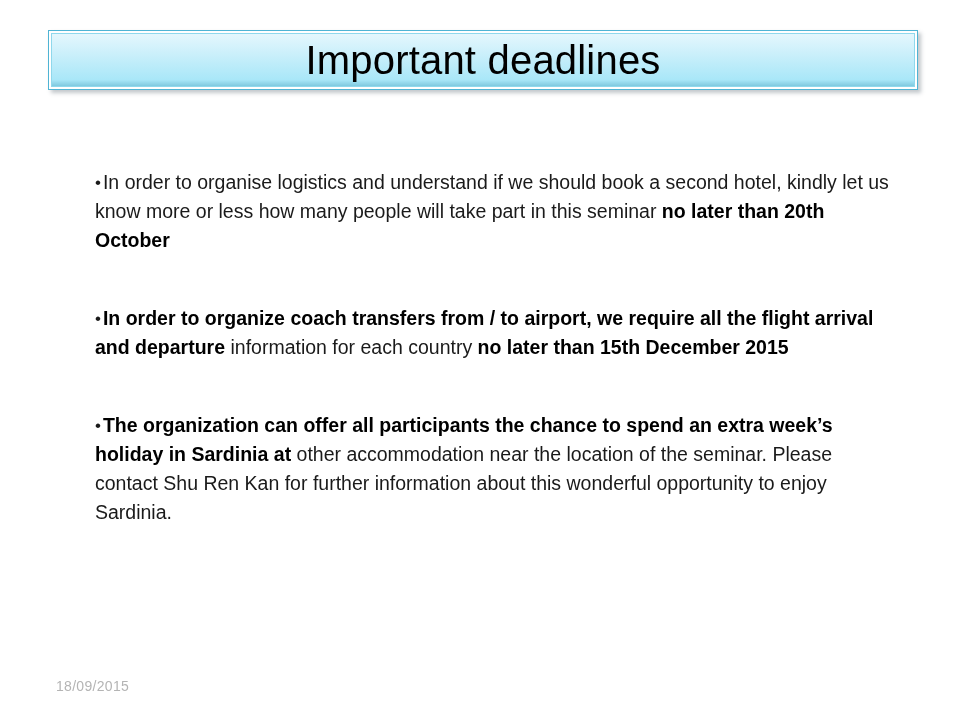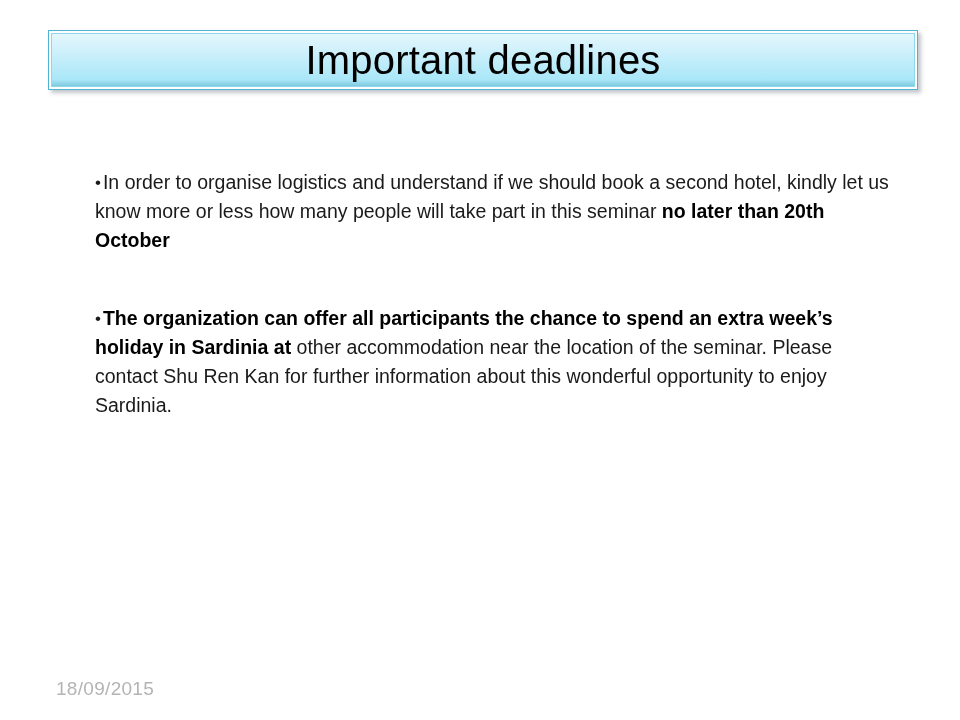--- a/index.html
+++ b/index.html
@@ -84,36 +84,37 @@
   .r {
     font-weight: 400;
   }
 
   
   #footer-date {
     position: absolute;
     left: 56px;
     top: 678px;
     font-family: "Liberation Sans", sans-serif;
-    font-size: 19px;
+    font-size: 14px;
     color: #b4b4b4;
     letter-spacing: 0.3px;
   }
 </style>
 </head>
 <body>
 
 <div id="slide">
 
   <div id="title-box">
     <div id="title-inner">
       <span id="title-text">Important deadlines</span>
     </div>
   </div>
 
   <div id="body-content">
       <p class="para"><span class="bullet">•</span><span class="r">In order to organise logistics and understand if we should book a second hotel, kindly let us know more or less how many people will take part in this seminar </span><span class="b">no later than 20th October</span></p>
+      <p class="para"><span class="bullet">•</span><span class="b">In order to organize coach transfers from / to airport, we require all the flight arrival and departure </span><span class="r">information for each country </span><span class="b">no later than 15th December 2015</span></p>
       <p class="para"><span class="bullet">•</span><span class="b">The organization can offer all participants the chance to spend an extra week’s holiday in Sardinia at </span><span class="r">other accommodation near the location of the seminar. Please contact Shu Ren Kan for further information about this wonderful opportunity to enjoy Sardinia.</span></p>
     </div>
 
   <div id="footer-date">18/09/2015</div>
 
 </div>
 
 </body></html>

